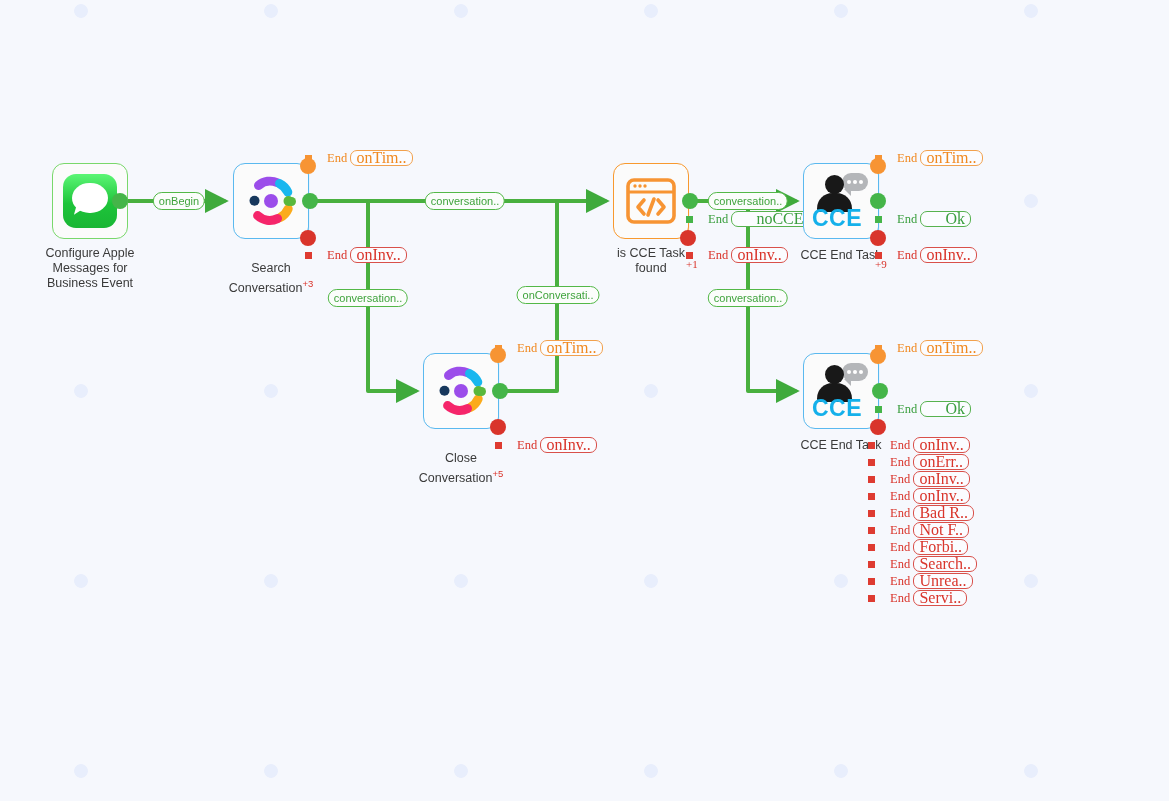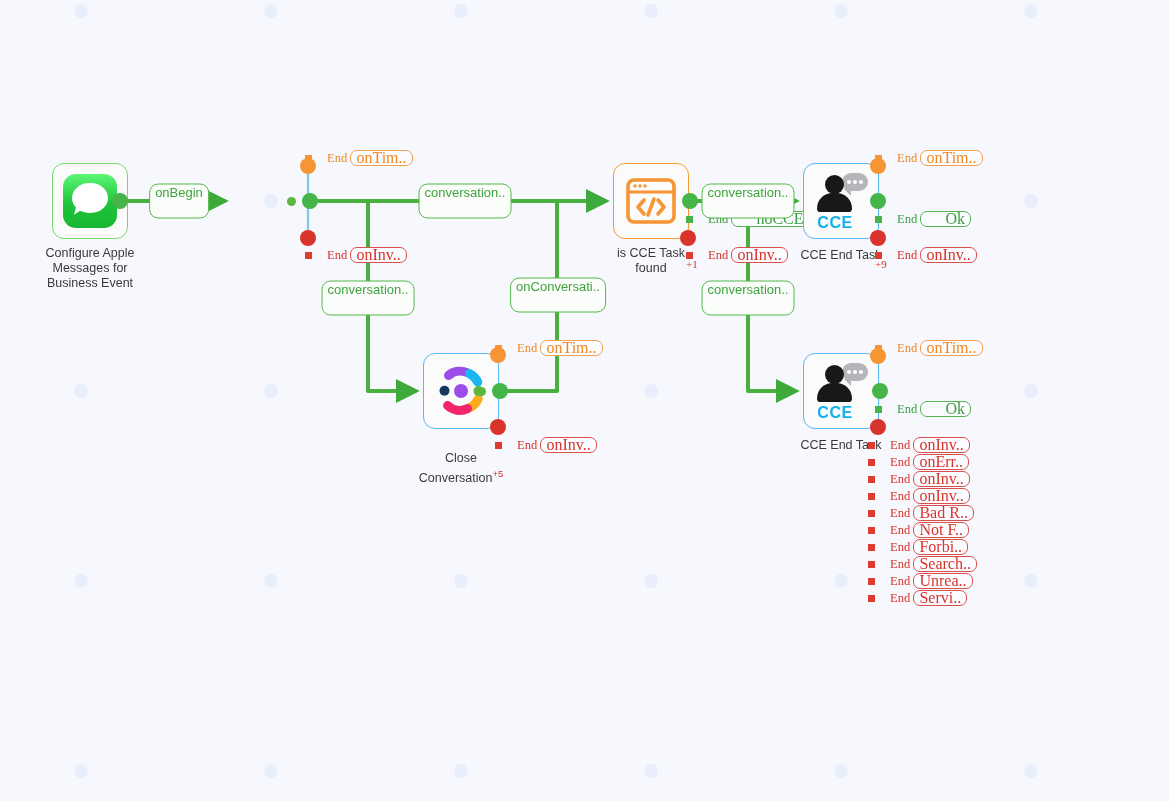--- a/index.html
+++ b/index.html
@@ -103,23 +103,23 @@
   }
 
   
   .edgelabel {
     position: absolute;
     transform: translate(-50%, -50%);
     background: #fbfdfb;
     border: 1.3px solid #53b847;
     border-radius: 9px;
     color: #3fa33c;
-    font-size: 13px;
+    font-size: 11px;
     line-height: 14px;
-    padding: 1px 5px 18px 5px;
+    padding: 1px 5px 1px 5px;
     white-space: nowrap;
   }
 
   
   .icon-wrap { width: 58px; height: 58px; position: relative; }
   .imsg {
     width: 54px; height: 54px; border-radius: 13px;
     background: linear-gradient(180deg, #5bf675 0%, #1ec43a 55%, #19b634 100%);
     position: relative;
   }
@@ -160,21 +160,21 @@
     position: absolute; left: 32px; top: 16px;
     width: 0; height: 0;
     border-right: 7px solid #b4b6b9;
     border-bottom: 7px solid transparent;
   }
   .cce-icon .cce-text {
     position: absolute; left: 0; right: 12px; bottom: -3px;
     text-align: center;
     color: #14b0ea;
     font-weight: bold;
-    font-size: 16px;
+    font-size: 23px;
     letter-spacing: 0.5px;
   }
 </style>
 </head>
 <body>
 
 <div id="canvas">
 
   <svg id="edges" viewBox="0 0 1169 801" xmlns="http://www.w3.org/2000/svg">
     <defs>
@@ -212,20 +212,39 @@
         <div class="bub"></div>
         <div class="tail"></div>
       </div>
     </div>
     <div class="node-label">Configure Apple
 Messages for
 Business Event</div>
   </div>
   <div class="port big green" style="left:120px; top:201px;"></div>
 
+  <div class="node blue" style="left:233px; top:163px;">
+    <div class="icon-wrap">
+      <svg viewBox="0 0 58 58" width="58" height="58">
+        <g fill="none" stroke-width="9" stroke-linecap="round">
+          <path d="M 16.5 13.5 A 17.5 17.5 0 0 1 35.5 10.8" stroke="#9b4dea"></path>
+          <path d="M 37.5 11.6 A 17.5 17.5 0 0 1 45.8 20.2" stroke="#18b7ef"></path>
+          <path d="M 46.2 36.8 A 17.5 17.5 0 0 1 37.8 45.8" stroke="#fbab1b"></path>
+          <path d="M 35.5 46.6 A 17.5 17.5 0 0 1 15.6 43.6" stroke="#f5256a"></path>
+        </g>
+        <circle cx="29" cy="29" r="7" fill="#9b4dea"></circle>
+        <circle cx="12.5" cy="28.8" r="5" fill="#16375c"></circle>
+        <circle cx="46.5" cy="29" r="5" fill="#5ab83c"></circle>
+      </svg>
+    </div>
+    <div class="node-label">
+      <span>Search
+Conversation</span><span class="plus">+3</span>
+    </div>
+  </div>
   <div class="port big orange" style="left:308px; top:166px;"></div>
   <div class="port big green" style="left:310px; top:201px;"></div>
   <div class="port greensm" style="left:291px; top:201px;"></div>
   <div class="port big red" style="left:308px; top:238px;"></div>
 
   <div class="endrow o" style="left:305px; top:150px;">
     <span class="sq"></span>
     <span class="word">End</span>
     <span class="pill">onTim..</span>
   </div>

